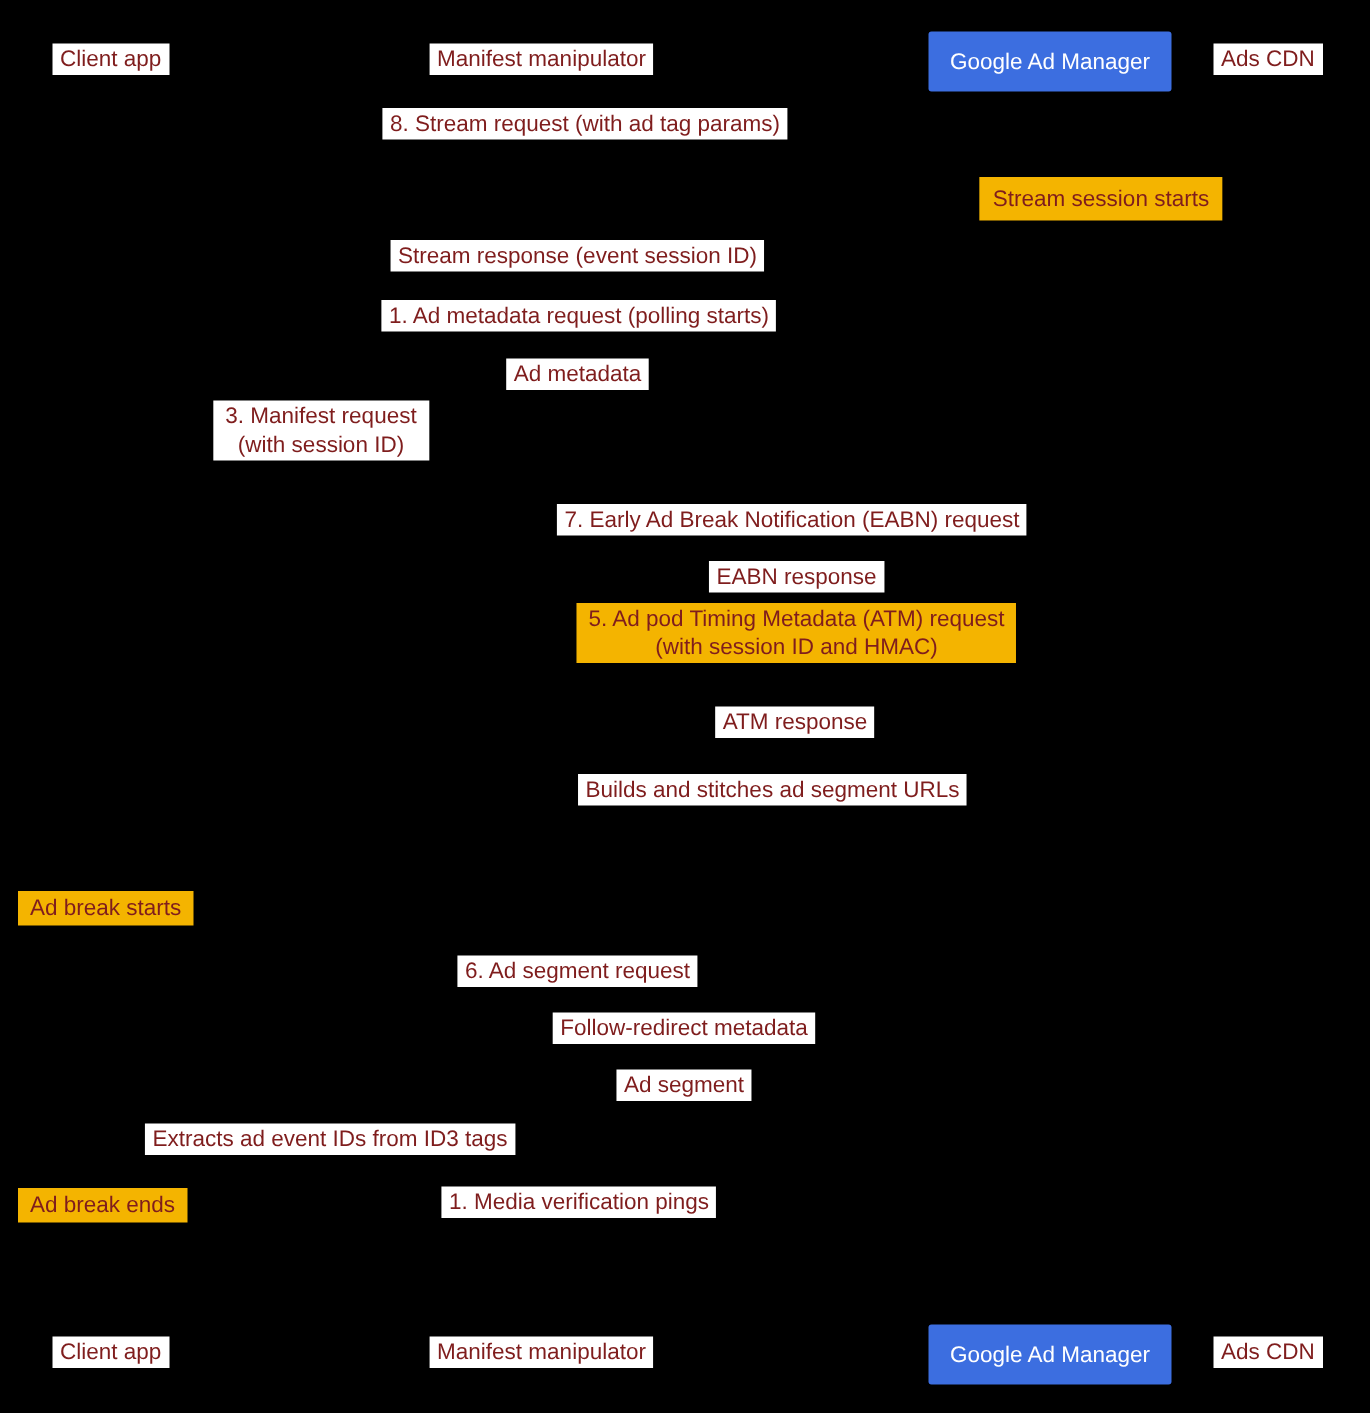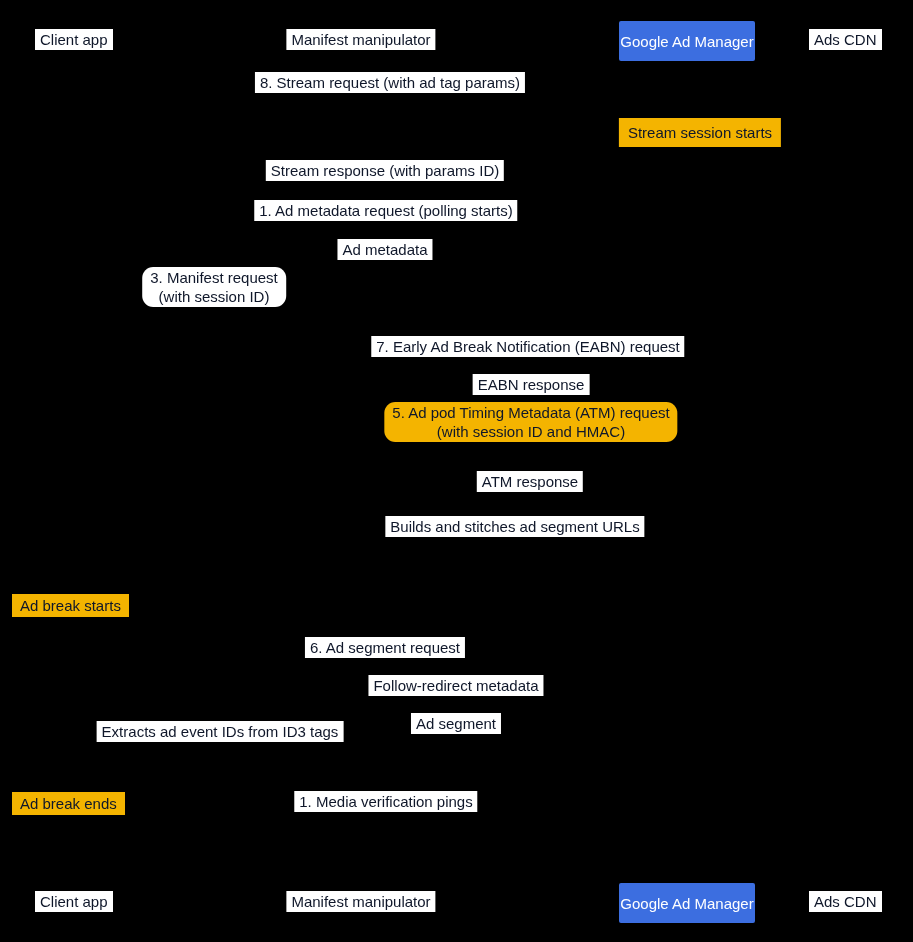--- a/index.html
+++ b/index.html
@@ -6,34 +6,34 @@
   #stage {
     position:relative;
     width:913px; height:942px;
     background:#000000;
     font-family:"Liberation Sans", sans-serif;
     overflow:hidden;
   }
   .lbl {
     position:absolute;
     background:#ffffff;
-    color:#0f172a;
+    color:#7f1d1d;
     font-size:15px;
     line-height:19px;
     padding:1px 5px;
     white-space:pre-line;
   }
   .center { transform:translateX(-50%); text-align:center; }
   .note { background:#f4b400; }
-  .note-pad { padding:5px 9px; }
+  .note-pad { padding:5px 9px;margin-left:34px; }
   .break-pad { padding:2px 8px; }
-  .two-line { padding:1px 8px;border-radius:11px; }
+  .two-line { padding:1px 8px; }
   .gam {
     position:absolute;
-    width:136px; height:40px;
+    width:162px; height:40px;
     background:#3c6ee0;
     color:#ffffff;
     font-size:15px;
     display:flex; align-items:center; justify-content:center;
     border-radius:2px;
     box-sizing:border-box;
   }
 
   
   [data-name="actor-client-app-top"]            { left:35px;  top:29px; }
@@ -51,21 +51,21 @@
   [data-name="msg-eabn-request"]          { left:528px; top:336px; }
   [data-name="msg-eabn-response"]         { left:531px; top:374px; }
   [data-name="note-atm-request"]          { left:531px; top:402px; }
   [data-name="msg-atm-response"]          { left:530px; top:471px; }
   [data-name="msg-builds-stitches"]       { left:515px; top:516px; }
   [data-name="msg-hls-manifest"]          { left:215px; top:549px; }
   [data-name="note-ad-break-starts"]      { left:12px;  top:594px; }
   [data-name="msg-ad-segment-request"]    { left:385px; top:637px; }
   [data-name="msg-follow-redirect"]       { left:456px; top:675px; }
   [data-name="msg-ad-segment"]            { left:456px; top:713px; }
-  [data-name="msg-extracts-id3"]          { left:220px; top:721px;text-align:center; }
+  [data-name="msg-extracts-id3"]          { left:220px; top:749px;text-align:center; }
   [data-name="msg-media-verification"]    { left:386px; top:791px; }
   [data-name="note-ad-break-ends"]        { left:12px;  top:792px; }
 
   
   [data-name="actor-client-app-bottom"]           { left:35px;  top:891px; }
   [data-name="actor-manifest-manipulator-bottom"] { left:361px; top:891px; }
   [data-name="actor-google-ad-manager-bottom"]    { left:619px; top:883px; }
   [data-name="actor-ads-cdn-bottom"]              { left:809px; top:891px; }
 </style>
 </head>
@@ -73,21 +73,21 @@
 
 <div id="stage" data-name="sequence-diagram">
 
   <div class="lbl" data-name="actor-client-app-top">Client app</div>
   <div class="lbl center" data-name="actor-manifest-manipulator-top">Manifest manipulator</div>
   <div class="gam" data-name="actor-google-ad-manager-top">Google Ad Manager</div>
   <div class="lbl" data-name="actor-ads-cdn-top">Ads CDN</div>
 
   <div class="lbl center" data-name="msg-stream-request">8. Stream request (with ad tag params)</div>
   <div class="lbl center note note-pad" data-name="note-stream-session-starts">Stream session starts</div>
-  <div class="lbl center" data-name="msg-stream-response">Stream response (with params ID)</div>
+  <div class="lbl center" data-name="msg-stream-response">Stream response (event session ID)</div>
   <div class="lbl center" data-name="msg-ad-metadata-request">1. Ad metadata request (polling starts)</div>
   <div class="lbl center" data-name="msg-ad-metadata">Ad metadata</div>
   <div class="lbl center two-line" data-name="msg-manifest-request">3. Manifest request
 (with session ID)</div>
   <div class="lbl center" data-name="msg-eabn-request">7. Early Ad Break Notification (EABN) request</div>
   <div class="lbl center" data-name="msg-eabn-response">EABN response</div>
   <div class="lbl center note two-line" data-name="note-atm-request">5. Ad pod Timing Metadata (ATM) request
 (with session ID and HMAC)</div>
   <div class="lbl center" data-name="msg-atm-response">ATM response</div>
   <div class="lbl center" data-name="msg-builds-stitches">Builds and stitches ad segment URLs</div>

